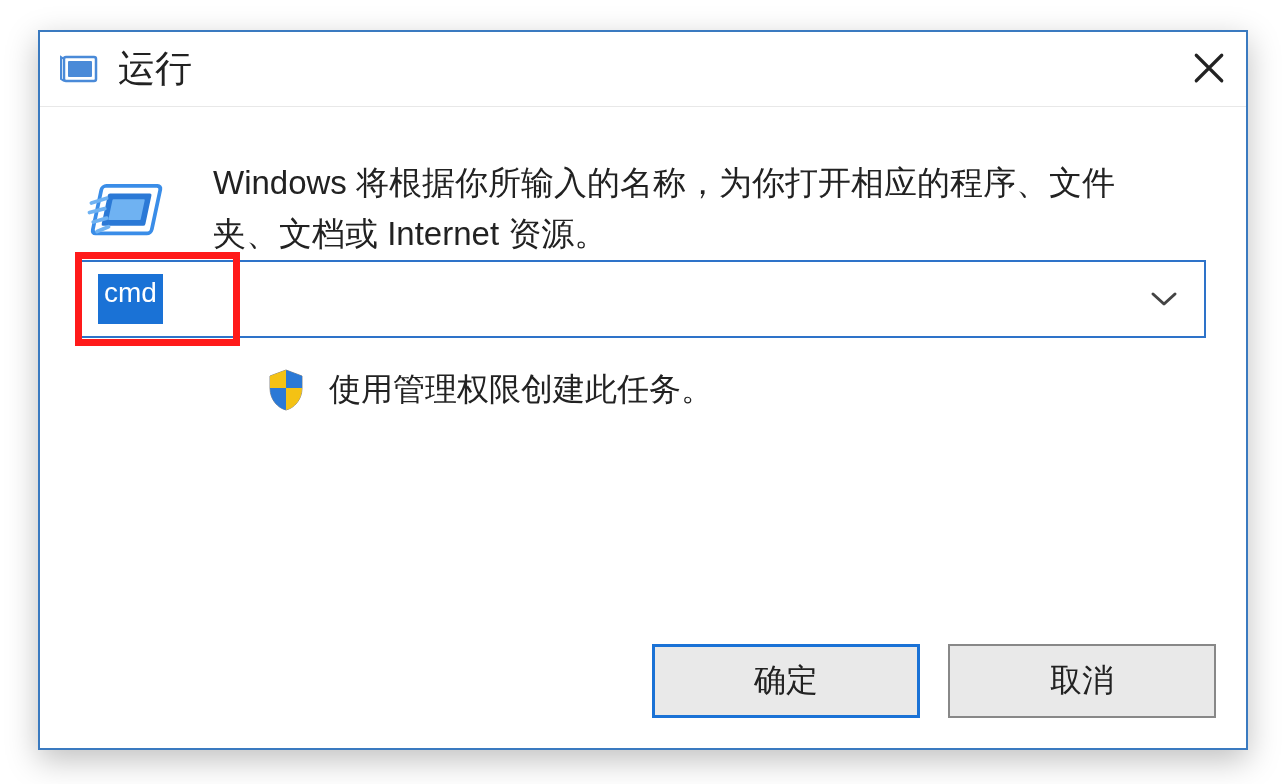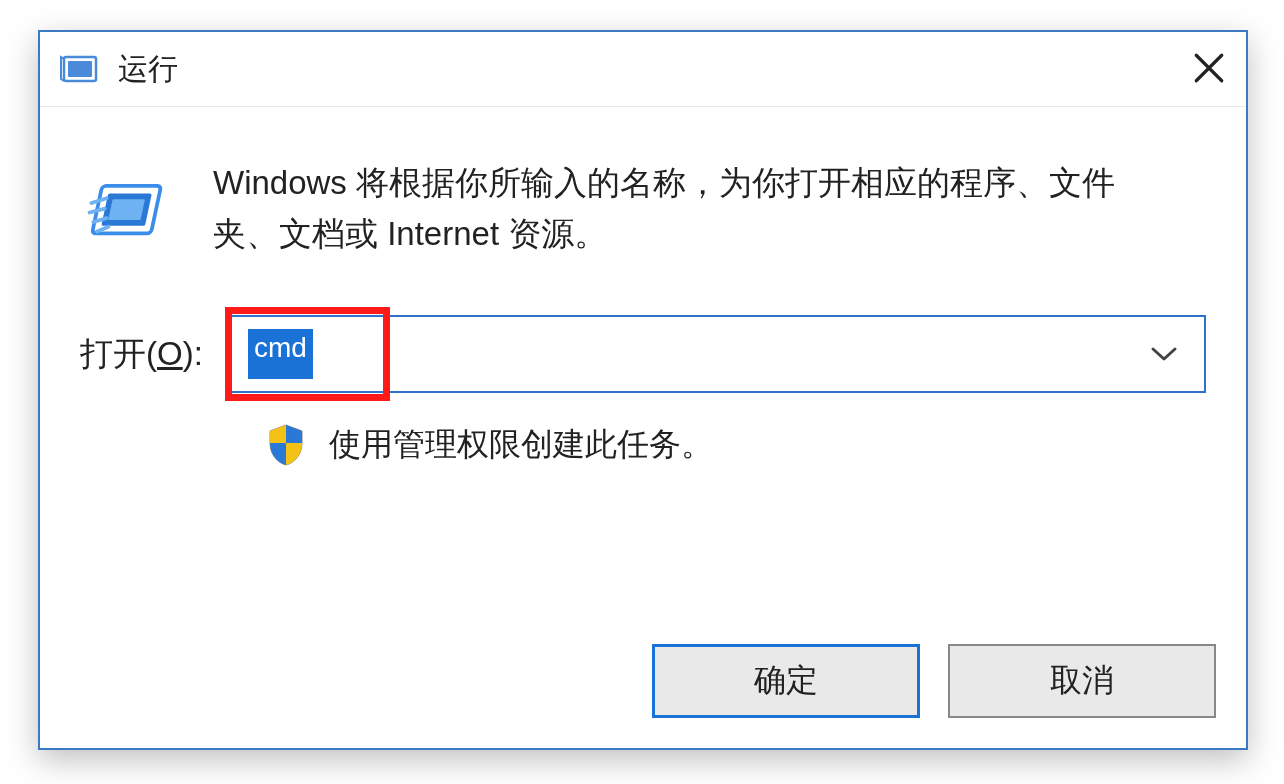--- a/index.html
+++ b/index.html
@@ -29,21 +29,21 @@
       position: relative;
     }
     .titlebar-icon {
       width: 40px;
       height: 32px;
       margin-right: 18px;
       position: relative;
     }
     .titlebar-icon svg { width: 100%; height: 100%; }
     .title-text {
-      font-size: 30px;
+      font-size: 37px;
       color: #222;
       font-weight: 400;
     }
     .close-btn {
       position: absolute;
       right: 10px;
       top: 10px;
       width: 55px;
       height: 55px;
       cursor: pointer;
@@ -52,21 +52,20 @@
       justify-content: center;
     }
     .close-btn svg { width: 34px; height: 34px; }
     .content {
       padding: 50px 40px 0 40px;
     }
     .desc-row {
       display: flex;
       align-items: flex-start;
       gap: 38px;
-      margin-bottom: 55px;
       padding-left: 0px;
     }
     .run-icon {
       width: 95px;
       height: 95px;
       flex-shrink: 0;
       margin-top: 8px;
     }
     .run-icon svg { width: 100%; height: 100%; }
     .desc-text {
@@ -203,23 +202,20 @@
             <rect x="36" y="30" width="46" height="34" rx="2" fill="#2b79d6"></rect>
             <rect x="42" y="36" width="34" height="22" rx="1" fill="#6fb2f2"></rect>
           </g>
           <path d="M12 40 L28 35 M10 50 L26 46 M14 60 L28 56 M18 70 L30 65" stroke="#6fb2f2" stroke-width="4" stroke-linecap="round"></path>
         </svg>
       </span>
       <div class="desc-text">Windows 将根据你所输入的名称，为你打开相应的程序、文件夹、文档或 Internet 资源。</div>
     </div>
 
     <div class="open-row">
-      <span class="open-label">
-        <span>打开(</span><span class="ul">O</span><span>):</span>
-      </span>
       <div class="combo-wrap">
         <div class="combo">
           <span class="combo-selected">cmd</span>
           <span class="chev">
             <svg viewBox="0 0 28 16">
                 <path d="M3 3 L14 13 L25 3" fill="none" stroke="#444" stroke-width="3" stroke-linecap="round" stroke-linejoin="round"></path>
               </svg>
           </span>
         </div>
         <div class="highlight-box"></div>

